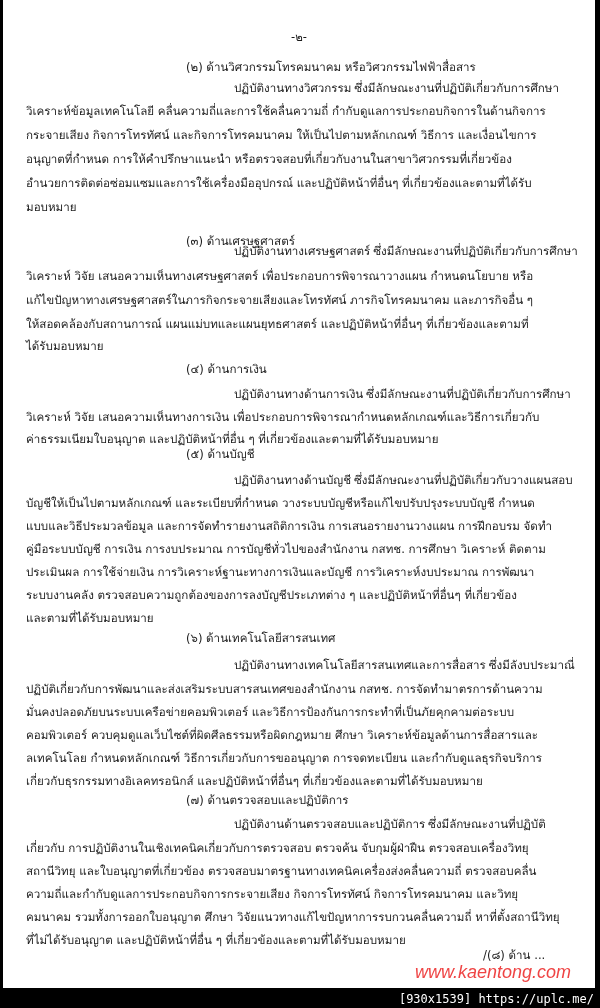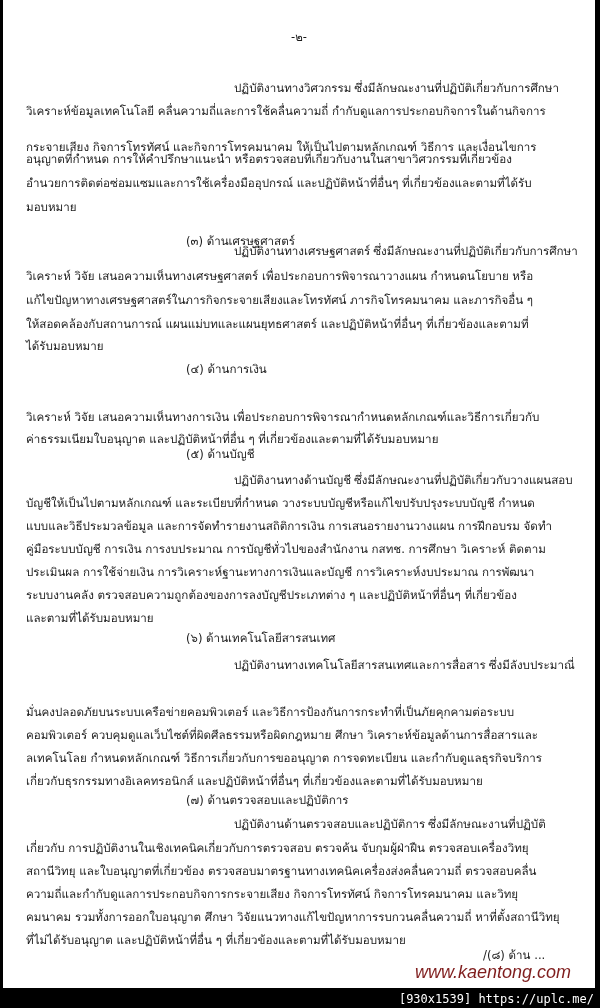--- a/index.html
+++ b/index.html
@@ -11,62 +11,65 @@
     color:#1a1a1a;
   }
   .pagenum { position:absolute; top:28px; left:0; width:100%; text-align:center; font-size:11.5px; }
   .line { position:absolute; white-space:nowrap; font-size:11.6px; line-height:22px; }
   .heading { left:183px; }
   .indent { left:231px;font-family:Liberation Serif, serif; }
   .body-line { left:23px; }
   .cont-right { position:absolute; left:480px; top:946px; font-size:11.6px; white-space:nowrap; }
   .watermark {
     position:absolute; left:412px; top:962px; font-size:18px; font-style:italic;
-    color:#7f1d1d; font-family:"Liberation Sans", sans-serif; white-space:nowrap;
+    color:#ef4444; font-family:"Liberation Sans", sans-serif; white-space:nowrap;
   }
   .footer {
     position:absolute; right:6px; bottom:2px; color:#fff;
     font-family:"DejaVu Sans Mono", monospace; font-size:12px; white-space:nowrap;
   }
 </style>
 </head>
 <body>
 
 <div class="page">
   <div class="pagenum">-๒-</div>
 
+  <div class="line heading" style="top:56px">(๒) ด้านวิศวกรรมโทรคมนาคม หรือวิศวกรรมไฟฟ้าสื่อสาร</div>
   <div class="line indent" style="top:78px">ปฏิบัติงานทางวิศวกรรม  ซึ่งมีลักษณะงานที่ปฏิบัติเกี่ยวกับการศึกษา</div>
   <div class="line body-line" style="top:100px">วิเคราะห์ข้อมูลเทคโนโลยี คลื่นความถี่และการใช้คลื่นความถี่ กำกับดูแลการประกอบกิจการในด้านกิจการ</div>
-  <div class="line body-line" style="top:136px">กระจายเสียง กิจการโทรทัศน์ และกิจการโทรคมนาคม ให้เป็นไปตามหลักเกณฑ์ วิธีการ และเงื่อนไขการ</div>
+  <div class="line body-line" style="top:124px">กระจายเสียง กิจการโทรทัศน์ และกิจการโทรคมนาคม ให้เป็นไปตามหลักเกณฑ์ วิธีการ และเงื่อนไขการ</div>
   <div class="line body-line" style="top:148px">อนุญาตที่กำหนด การให้คำปรึกษาแนะนำ หรือตรวจสอบที่เกี่ยวกับงานในสาขาวิศวกรรมที่เกี่ยวข้อง</div>
   <div class="line body-line" style="top:172px">อำนวยการติดต่อซ่อมแซมและการใช้เครื่องมืออุปกรณ์ และปฏิบัติหน้าที่อื่นๆ ที่เกี่ยวข้องและตามที่ได้รับ</div>
   <div class="line body-line" style="top:196px">มอบหมาย</div>
 
   <div class="line heading" style="top:230px">(๓) ด้านเศรษฐศาสตร์</div>
   <div class="line indent" style="top:241px">ปฏิบัติงานทางเศรษฐศาสตร์ ซึ่งมีลักษณะงานที่ปฏิบัติเกี่ยวกับการศึกษา</div>
   <div class="line body-line" style="top:265px">วิเคราะห์ วิจัย เสนอความเห็นทางเศรษฐศาสตร์ เพื่อประกอบการพิจารณาวางแผน กำหนดนโยบาย หรือ</div>
   <div class="line body-line" style="top:289px">แก้ไขปัญหาทางเศรษฐศาสตร์ในภารกิจกระจายเสียงและโทรทัศน์ ภารกิจโทรคมนาคม และภารกิจอื่น ๆ</div>
   <div class="line body-line" style="top:313px">ให้สอดคล้องกับสถานการณ์ แผนแม่บทและแผนยุทธศาสตร์ และปฏิบัติหน้าที่อื่นๆ ที่เกี่ยวข้องและตามที่</div>
   <div class="line body-line" style="top:335px">ได้รับมอบหมาย</div>
 
   <div class="line heading" style="top:358px">(๔) ด้านการเงิน</div>
+  <div class="line indent" style="top:384px">ปฏิบัติงานทางด้านการเงิน ซึ่งมีลักษณะงานที่ปฏิบัติเกี่ยวกับการศึกษา</div>
   <div class="line body-line" style="top:406px">วิเคราะห์ วิจัย เสนอความเห็นทางการเงิน เพื่อประกอบการพิจารณากำหนดหลักเกณฑ์และวิธีการเกี่ยวกับ</div>
   <div class="line body-line" style="top:428px">ค่าธรรมเนียมใบอนุญาต และปฏิบัติหน้าที่อื่น ๆ ที่เกี่ยวข้องและตามที่ได้รับมอบหมาย</div>
 
   <div class="line heading" style="top:443px">(๕) ด้านบัญชี</div>
   <div class="line indent" style="top:470px">ปฏิบัติงานทางด้านบัญชี ซึ่งมีลักษณะงานที่ปฏิบัติเกี่ยวกับวางแผนสอบ</div>
   <div class="line body-line" style="top:492px">บัญชีให้เป็นไปตามหลักเกณฑ์ และระเบียบที่กำหนด วางระบบบัญชีหรือแก้ไขปรับปรุงระบบบัญชี กำหนด</div>
   <div class="line body-line" style="top:515px">แบบและวิธีประมวลข้อมูล และการจัดทำรายงานสถิติการเงิน การเสนอรายงานวางแผน การฝึกอบรม จัดทำ</div>
   <div class="line body-line" style="top:538px">คู่มือระบบบัญชี การเงิน การงบประมาณ การบัญชีทั่วไปของสำนักงาน กสทช. การศึกษา วิเคราะห์ ติดตาม</div>
   <div class="line body-line" style="top:561px">ประเมินผล การใช้จ่ายเงิน การวิเคราะห์ฐานะทางการเงินและบัญชี การวิเคราะห์งบประมาณ การพัฒนา</div>
   <div class="line body-line" style="top:584px">ระบบงานคลัง ตรวจสอบความถูกต้องของการลงบัญชีประเภทต่าง ๆ และปฏิบัติหน้าที่อื่นๆ ที่เกี่ยวข้อง</div>
   <div class="line body-line" style="top:607px">และตามที่ได้รับมอบหมาย</div>
 
   <div class="line heading" style="top:627px">(๖) ด้านเทคโนโลยีสารสนเทศ</div>
   <div class="line indent" style="top:655px">ปฏิบัติงานทางเทคโนโลยีสารสนเทศและการสื่อสาร ซึ่งมีลังบประมาณี่</div>
+  <div class="line body-line" style="top:678px">ปฏิบัติเกี่ยวกับการพัฒนาและส่งเสริมระบบสารสนเทศของสำนักงาน กสทช. การจัดทำมาตรการด้านความ</div>
   <div class="line body-line" style="top:724px">คอมพิวเตอร์ ควบคุมดูแลเว็บไซต์ที่ผิดศีลธรรมหรือผิดกฎหมาย ศึกษา วิเคราะห์ข้อมูลด้านการสื่อสารและ</div>
   <div class="line body-line" style="top:701px">มั่นคงปลอดภัยบนระบบเครือข่ายคอมพิวเตอร์ และวิธีการป้องกันการกระทำที่เป็นภัยคุกคามต่อระบบ</div>
   <div class="line body-line" style="top:747px">ลเทคโนโลย กำหนดหลักเกณฑ์ วิธีการเกี่ยวกับการขออนุญาต การจดทะเบียน และกำกับดูแลธุรกิจบริการ</div>
   <div class="line body-line" style="top:770px">เกี่ยวกับธุรกรรมทางอิเลคทรอนิกส์ และปฏิบัติหน้าที่อื่นๆ ที่เกี่ยวข้องและตามที่ได้รับมอบหมาย</div>
 
   <div class="line heading" style="top:789px">(๗) ด้านตรวจสอบและปฏิบัติการ</div>
   <div class="line indent" style="top:814px">ปฏิบัติงานด้านตรวจสอบและปฏิบัติการ ซึ่งมีลักษณะงานที่ปฏิบัติ</div>
   <div class="line body-line" style="top:837px">เกี่ยวกับ การปฏิบัติงานในเชิงเทคนิคเกี่ยวกับการตรวจสอบ ตรวจค้น จับกุมผู้ฝ่าฝืน ตรวจสอบเครื่องวิทยุ</div>
   <div class="line body-line" style="top:860px">สถานีวิทยุ และใบอนุญาตที่เกี่ยวข้อง ตรวจสอบมาตรฐานทางเทคนิคเครื่องส่งคลื่นความถี่ ตรวจสอบคลื่น</div>
   <div class="line body-line" style="top:883px">ความถี่และกำกับดูแลการประกอบกิจการกระจายเสียง กิจการโทรทัศน์ กิจการโทรคมนาคม และวิทยุ</div>

